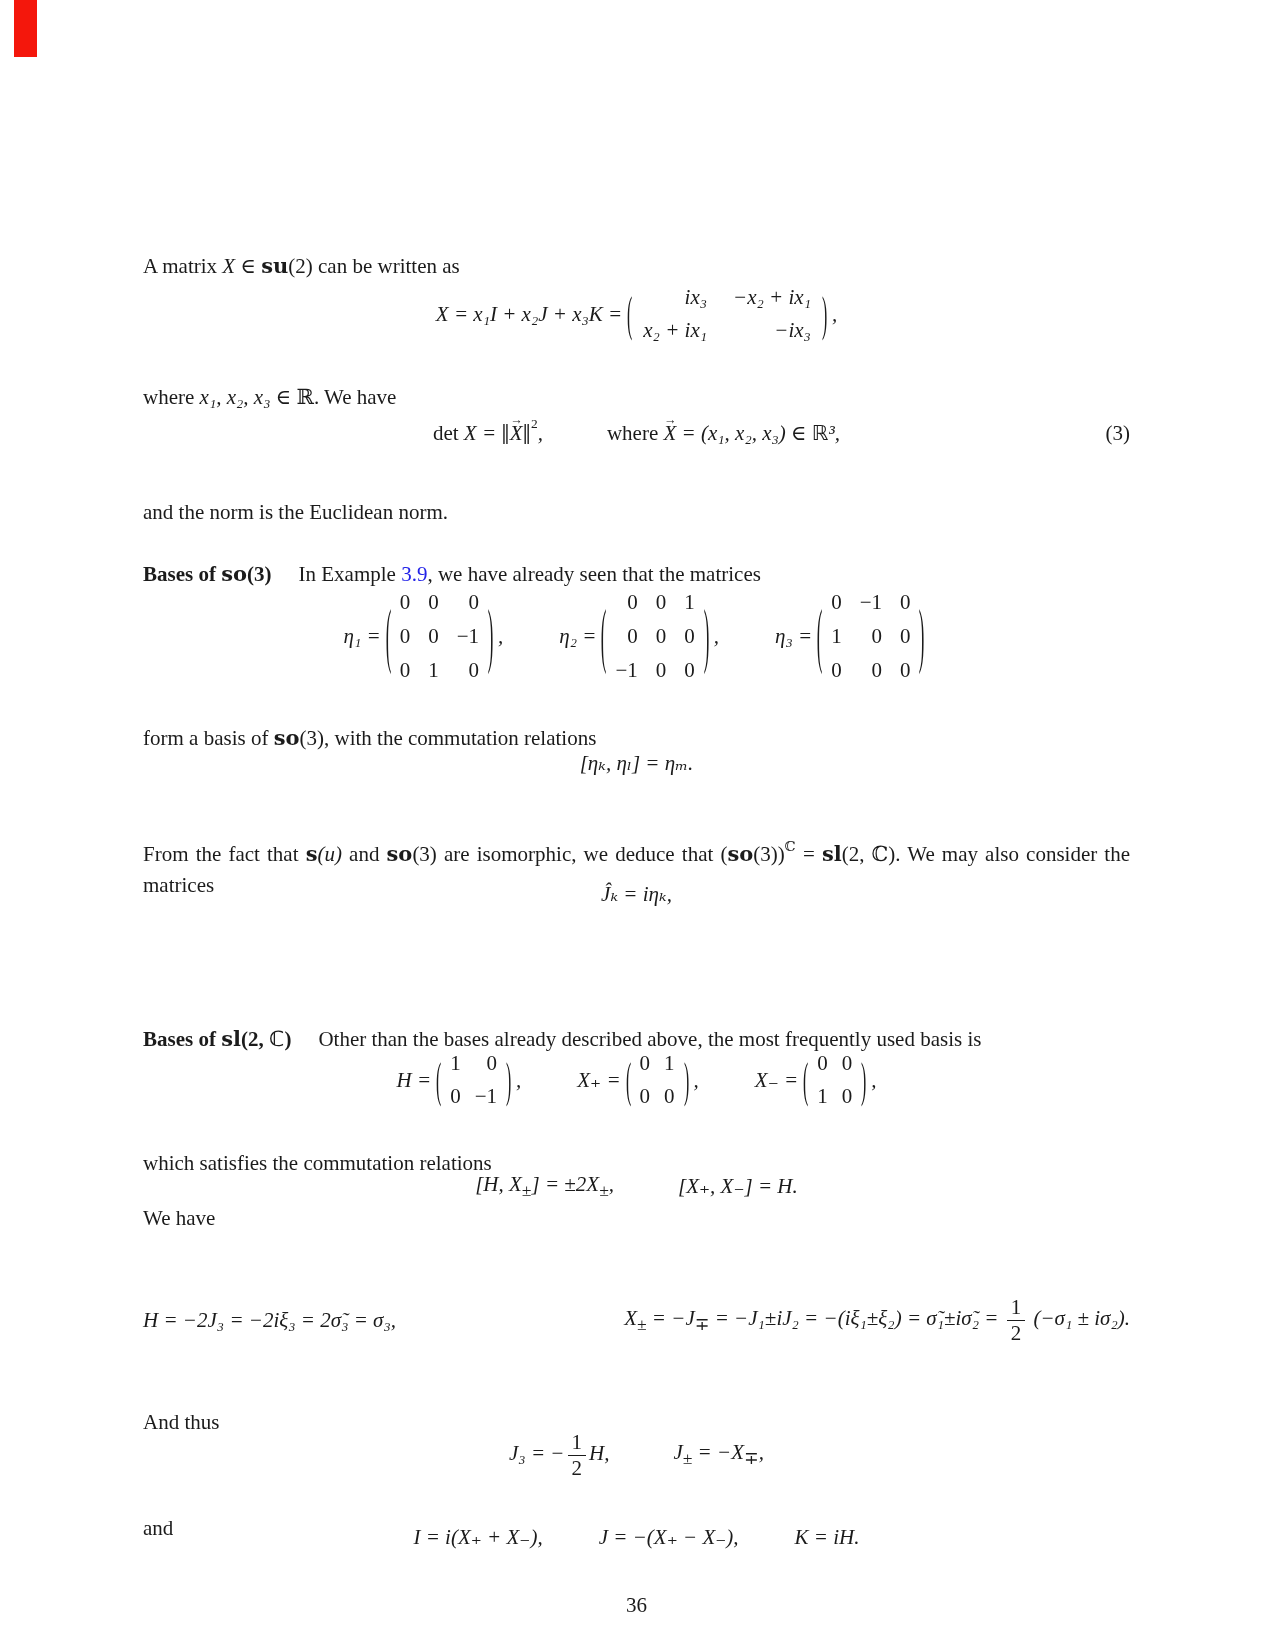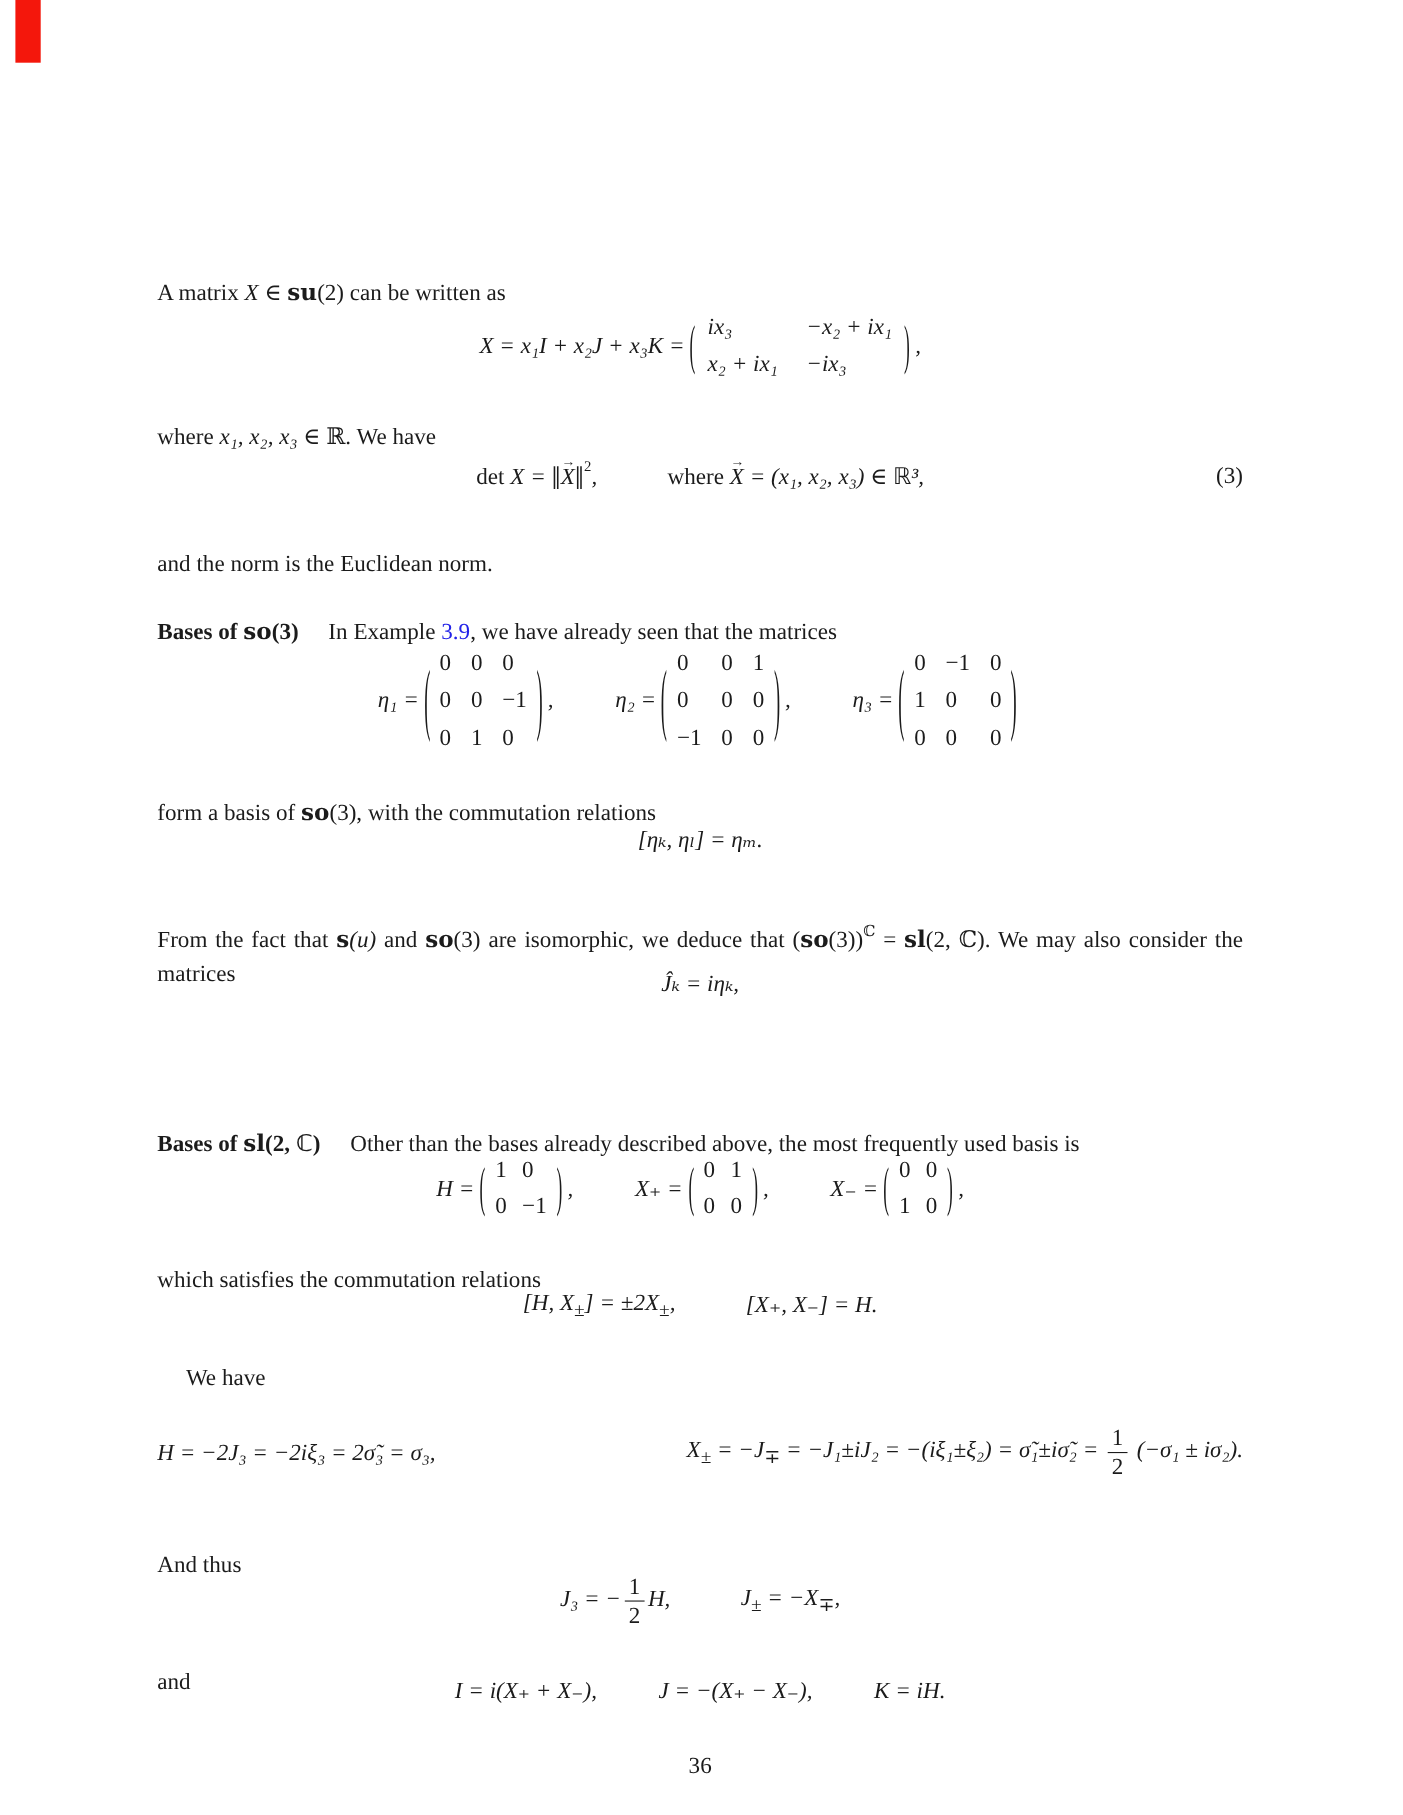--- a/index.html
+++ b/index.html
@@ -26,21 +26,21 @@
   .grp{display:inline;}
   .gap56{width:56px;flex:none;}
   .gap64{width:64px;flex:none;}
   .between{justify-content:space-between;}
 
   .pmat{display:inline-flex;align-items:center;margin:0 4px;}
   .paren{display:inline-block;font-style:normal;font-weight:400;line-height:1;
          transform-origin:50% 50%;}
   .p2{transform:scale(0.75,2.35);}
   .p3{transform:scale(0.8,3.45);}
-  .cells{display:grid;text-align:left;align-items:center;}
+  .cells{display:grid;text-align:right;align-items:center;}
   .c3{grid-template-columns:auto auto auto;column-gap:18px;row-gap:9px;padding:0 8px;}
   .c2{grid-template-columns:auto auto;column-gap:14px;row-gap:8px;padding:0 8px;}
   .c2w{grid-template-columns:auto auto;column-gap:26px;row-gap:8px;padding:0 10px;}
   .mnum .cells span{font-style:normal;}
 
   .frac{display:inline-flex;flex-direction:column;align-items:center;
         vertical-align:middle;font-style:italic;margin:0 3px;line-height:1.15;}
   .frac .num{display:block;border-bottom:1.4px solid #1b1b1b;padding:0 4px 1px;font-style:normal;}
   .frac .den{display:block;padding:0 4px;font-style:normal;}
 
@@ -55,21 +55,21 @@
   
   #p1{top:229px;}   #eq1{top:272px;min-height:84px;}
   #p2{top:361px;}   #eq2{top:404px;min-height:58px;}
   #p3{top:475px;margin-top:22px;}   #p4{top:537px;}
   #eq3{top:580px;min-height:112px;}
   #p5{top:701px;}   #eq4{top:751px;}
   #p6{top:812px;}   #eq5{top:882px;}
   #p7{top:941px;}   #p8{top:1002px;}
   #eq6{top:1042px;min-height:76px;}
   #p9{top:1127px;}  #eq7{top:1172px;}
-  #p10{top:1216px;margin-left:26px;} #eq8{top:1286px;min-height:68px;}
+  #p10{top:1182px;} #eq8{top:1286px;min-height:68px;}
   #p11{top:1386px;} #eq9{top:1424px;min-height:62px;}
   #p12{top:1492px;} #eq10{top:1525px;}
   #pageno{top:1593px;}
 </style>
 </head>
 <body>
 
 <div class="marker"></div>
 
 <div class="content">

